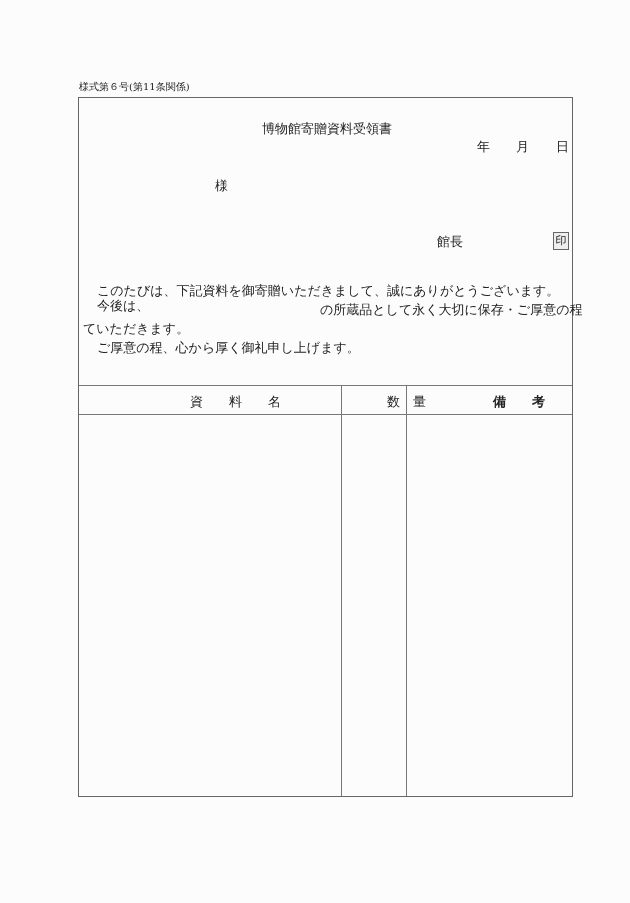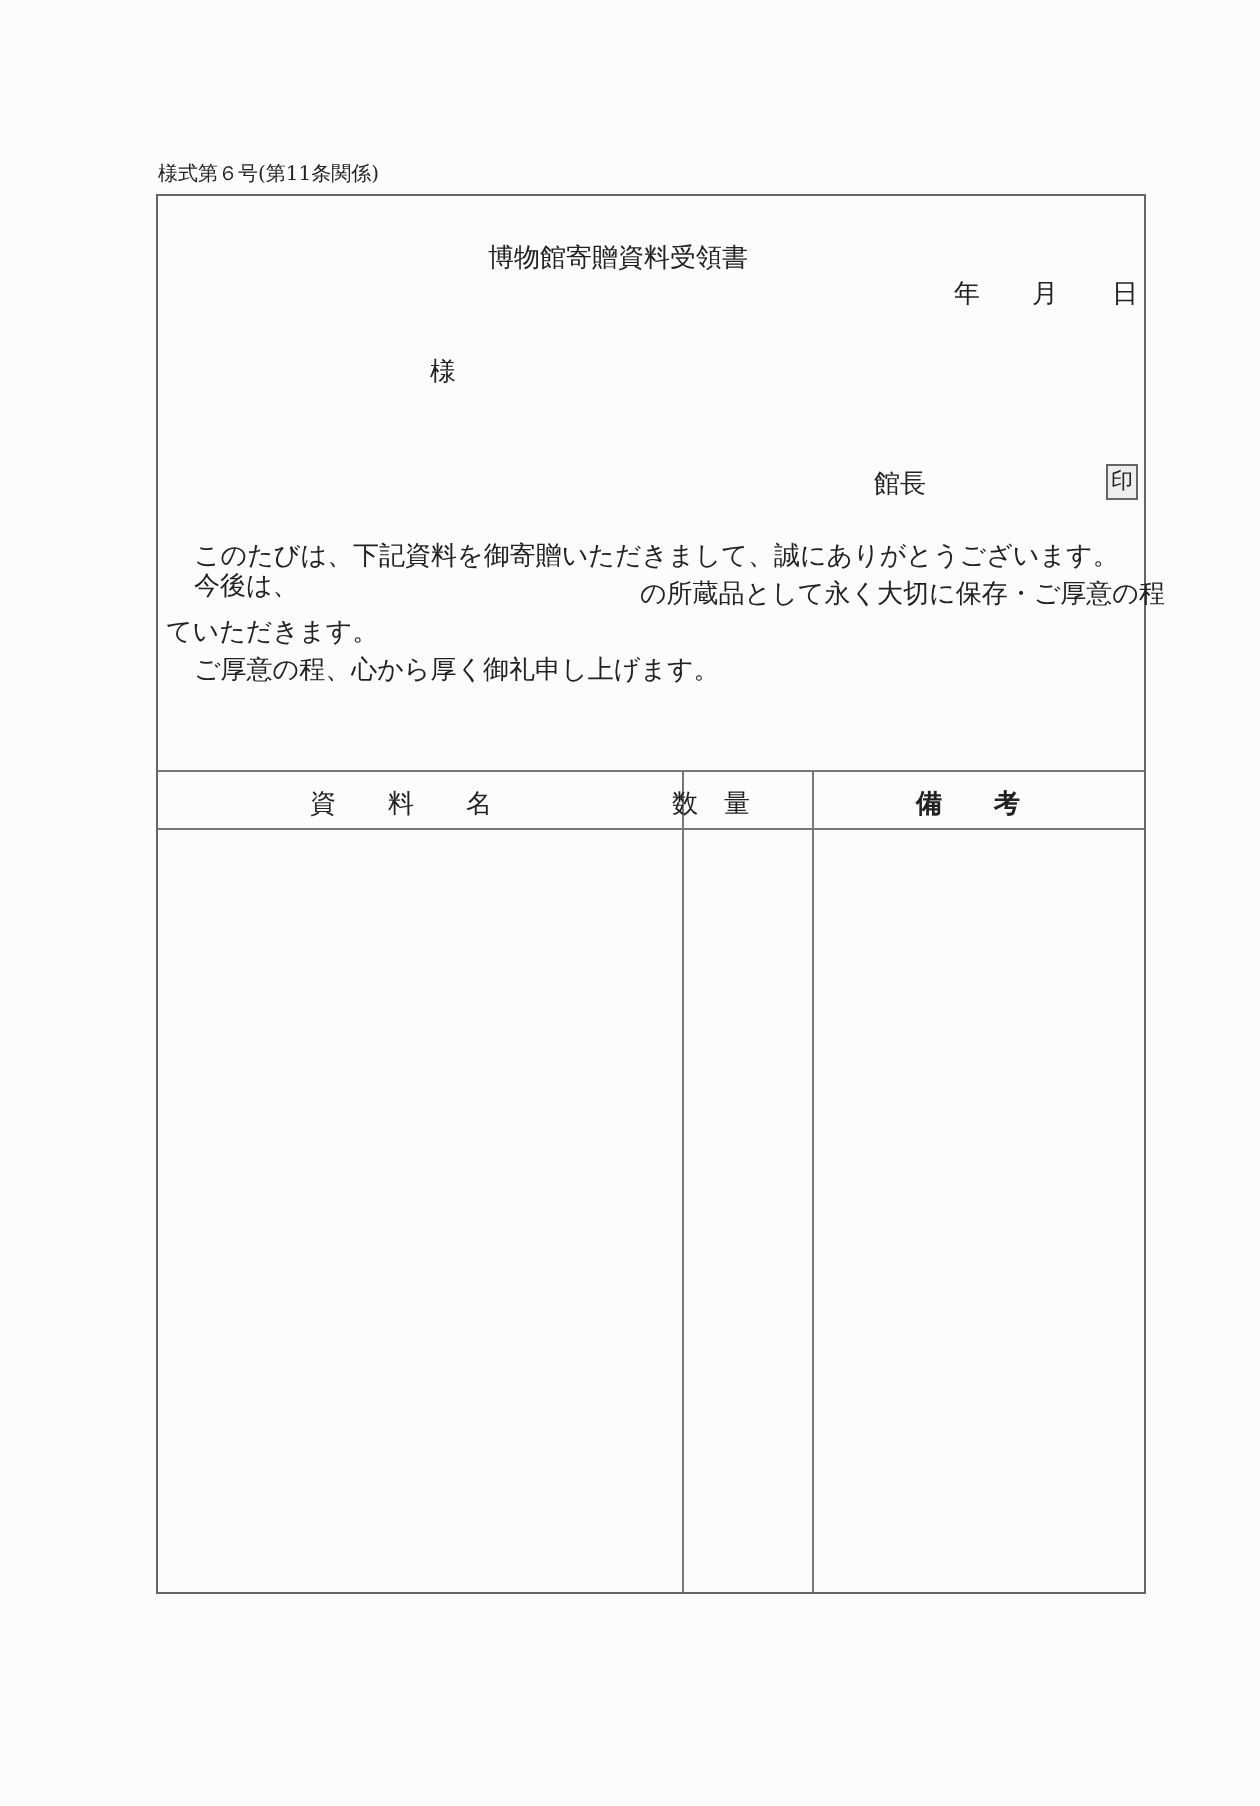--- a/index.html
+++ b/index.html
@@ -4,28 +4,28 @@
 <style>
   html, body { margin:0; padding:0; }
   body { width:630px; height:903px; background:#fcfcfc; position:relative; overflow:hidden;
          font-family:"DejaVu Serif","Liberation Serif",serif; color:#222; font-size:13px; }
   .abs { position:absolute; white-space:nowrap; }
   #form-label { left:79px; top:80px; font-size:10px; }
   #outer { position:absolute; left:78px; top:97px; width:495px; height:700px;
            border:1px solid #666; box-sizing:border-box; }
   .hline { position:absolute; left:0; right:0; height:0; border-top:1px solid #777; }
   .vline { position:absolute; width:0; border-left:1px solid #777; }
-  .title { left:244px; top:120px; }
+  .title { left:262px; top:120px; }
   .date { top:138px; }
   .sama { left:215px; top:177px; }
   .kancho { left:397px; top:233px;margin-left:40px; }
   .seal { left:553px; top:232px; width:14px; height:16px; border:1px solid #666;
           font-size:11px; line-height:16px; text-align:center; background:#eee; }
-  .body-line { font-size:13px; }
-  .th { position:absolute; top:393px; font-size:13px; }
+  .body-line { font-size:13px;margin-top:13px; }
+  .th { position:absolute; top:393px; font-size:13px;margin-left:35px; }
 </style>
 </head>
 <body>
 
 <div id="form-label" class="abs">様式第６号(第11条関係)</div>
 
 <div id="outer">
   <div class="hline" style="top:287px;"></div>
   <div class="hline" style="top:316px;"></div>
   <div class="vline" style="left:262px; top:287px; bottom:0;"></div>
@@ -41,14 +41,14 @@
 <div class="abs kancho">館長</div>
 <div class="abs seal">印</div>
 
 <div class="abs body-line" style="left:97px; top:269px;">このたびは、下記資料を御寄贈いただきまして、誠にありがとうございます。</div>
 <div class="abs body-line" style="left:97px; top:284px;">今後は、</div>
 <div class="abs body-line" style="left:320px; top:288px;">の所蔵品として永く大切に保存・ご厚意の程</div>
 <div class="abs body-line" style="left:83px; top:307px;">ていただきます。</div>
 <div class="abs body-line" style="left:97px; top:326px;">ご厚意の程、心から厚く御礼申し上げます。</div>
 
 <div class="th" style="left:155px;">資　　料　　名</div>
-<div class="th" style="left:336px;">数　量</div>
+<div class="th" style="left:352px;">数　量</div>
 <div class="th" style="left:458px;font-weight:bold;">備　　考</div>
 
 </body></html>

